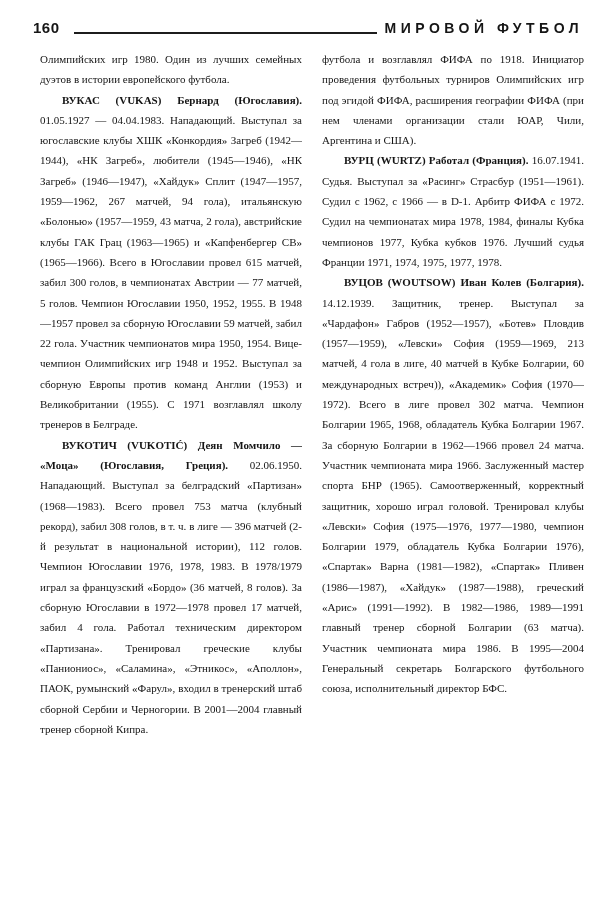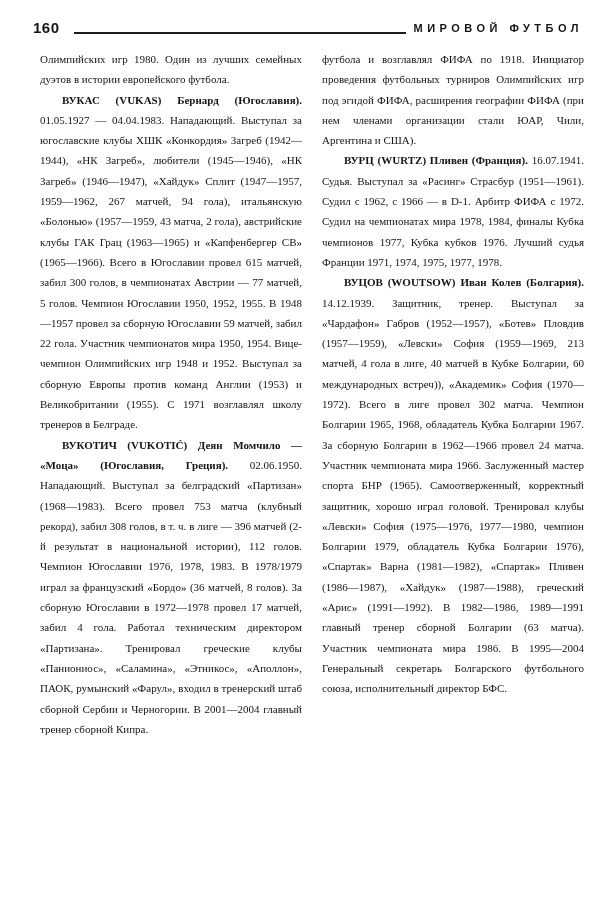--- a/index.html
+++ b/index.html
@@ -33,21 +33,21 @@
     letter-spacing: 0.5px;
     line-height: 18px;
   }
   .header-rule {
     flex: 1;
     height: 0;
     border-bottom: 2px solid #1c1c1c;
     margin: 0 8px 3px 14px;
   }
   .header-title {
-    font-size: 11px;
+    font-size: 14px;
     letter-spacing: 4.5px;
     line-height: 18px;
     white-space: nowrap;
   }
   
   .columns {
     position: absolute;
     top: 40px;
     left: 40px;
     width: 544px;
@@ -97,21 +97,21 @@
 
       <p class="entry"><b>ВУКАС (VUKAS) Бернард (Югославия).</b><span> 01.05.1927 — 04.04.1983. Нападающий. Выступал за югославские клубы ХШК «Конкордия» Загреб (1942—1944), «НК Загреб», любители (1945—1946), «НК Загреб» (1946—1947), «Хайдук» Сплит (1947—1957, 1959—1962, 267 матчей, 94 гола), итальянскую «Болонью» (1957—1959, 43 матча, 2 гола), австрийские клубы ГАК Грац (1963—1965) и «Капфенбергер СВ» (1965—1966). Всего в Югославии провел 615 матчей, забил 300 голов, в чемпионатах Австрии — 77 матчей, 5 голов. Чемпион Югославии 1950, 1952, 1955. В 1948—1957 провел за сборную Югославии 59 матчей, забил 22 гола. Участник чемпионатов мира 1950, 1954. Вице-чемпион Олимпийских игр 1948 и 1952. Выступал за сборную Европы против команд Англии (1953) и Великобритании (1955). С 1971 возглавлял школу тренеров в Белграде.</span></p>
 
       <p class="entry"><b>ВУКОТИЧ (VUKOTIĆ) Деян Момчило — «Моца» (Югославия, Греция).</b><span> 02.06.1950. Нападающий. Выступал за белградский «Партизан» (1968—1983). Всего провел 753 матча (клубный рекорд), забил 308 голов, в т. ч. в лиге — 396 матчей (2-й результат в национальной истории), 112 голов. Чемпион Югославии 1976, 1978, 1983. В 1978/1979 играл за французский «Бордо» (36 матчей, 8 голов). За сборную Югославии в 1972—1978 провел 17 матчей, забил 4 гола. Работал техническим директором «Партизана». Тренировал греческие клубы «Паниониос», «Саламина», «Этникос», «Аполлон», ПАОК, румынский «Фарул», входил в тренерский штаб сборной Сербии и Черногории. В 2001—2004 главный тренер сборной Кипра.</span></p>
 
     </section>
 
     <section class="col">
       <p class="para-continuation">футбола и возглавлял ФИФА по 1918. Инициатор проведения футбольных турниров Олимпийских игр под эгидой ФИФА, расширения географии ФИФА (при нем членами организации стали ЮАР, Чили, Аргентина и США).</p>
 
-      <p class="entry"><b>ВУРЦ (WURTZ) Пливен (Франция).</b><span> 16.07.1941. Судья. Выступал за «Расинг» Страсбур (1951—1961). Судил с 1962, с 1966 — в D-1. Арбитр ФИФА с 1972. Судил на чемпионатах мира 1978, 1984, финалы Кубка чемпионов 1977, Кубка кубков 1976. Лучший судья Франции 1971, 1974, 1975, 1977, 1978.</span></p>
+      <p class="entry"><b>ВУРЦ (WURTZ) Работал (Франция).</b><span> 16.07.1941. Судья. Выступал за «Расинг» Страсбур (1951—1961). Судил с 1962, с 1966 — в D-1. Арбитр ФИФА с 1972. Судил на чемпионатах мира 1978, 1984, финалы Кубка чемпионов 1977, Кубка кубков 1976. Лучший судья Франции 1971, 1974, 1975, 1977, 1978.</span></p>
 
       <p class="entry"><b>ВУЦОВ (WOUTSOW) Иван Колев (Болгария).</b><span> 14.12.1939. Защитник, тренер. Выступал за «Чардафон» Габров (1952—1957), «Ботев» Пловдив (1957—1959), «Левски» София (1959—1969, 213 матчей, 4 гола в лиге, 40 матчей в Кубке Болгарии, 60 международных встреч)), «Академик» София (1970—1972). Всего в лиге провел 302 матча. Чемпион Болгарии 1965, 1968, обладатель Кубка Болгарии 1967. За сборную Болгарии в 1962—1966 провел 24 матча. Участник чемпионата мира 1966. Заслуженный мастер спорта БНР (1965). Самоотверженный, корректный защитник, хорошо играл головой. Тренировал клубы «Левски» София (1975—1976, 1977—1980, чемпион Болгарии 1979, обладатель Кубка Болгарии 1976), «Спартак» Варна (1981—1982), «Спартак» Пливен (1986—1987), «Хайдук» (1987—1988), греческий «Арис» (1991—1992). В 1982—1986, 1989—1991 главный тренер сборной Болгарии (63 матча). Участник чемпионата мира 1986. В 1995—2004 Генеральный секретарь Болгарского футбольного союза, исполнительный директор БФС.</span></p>
 
     </section>
 
   </main>
 
 </div>
 
 </body></html>

